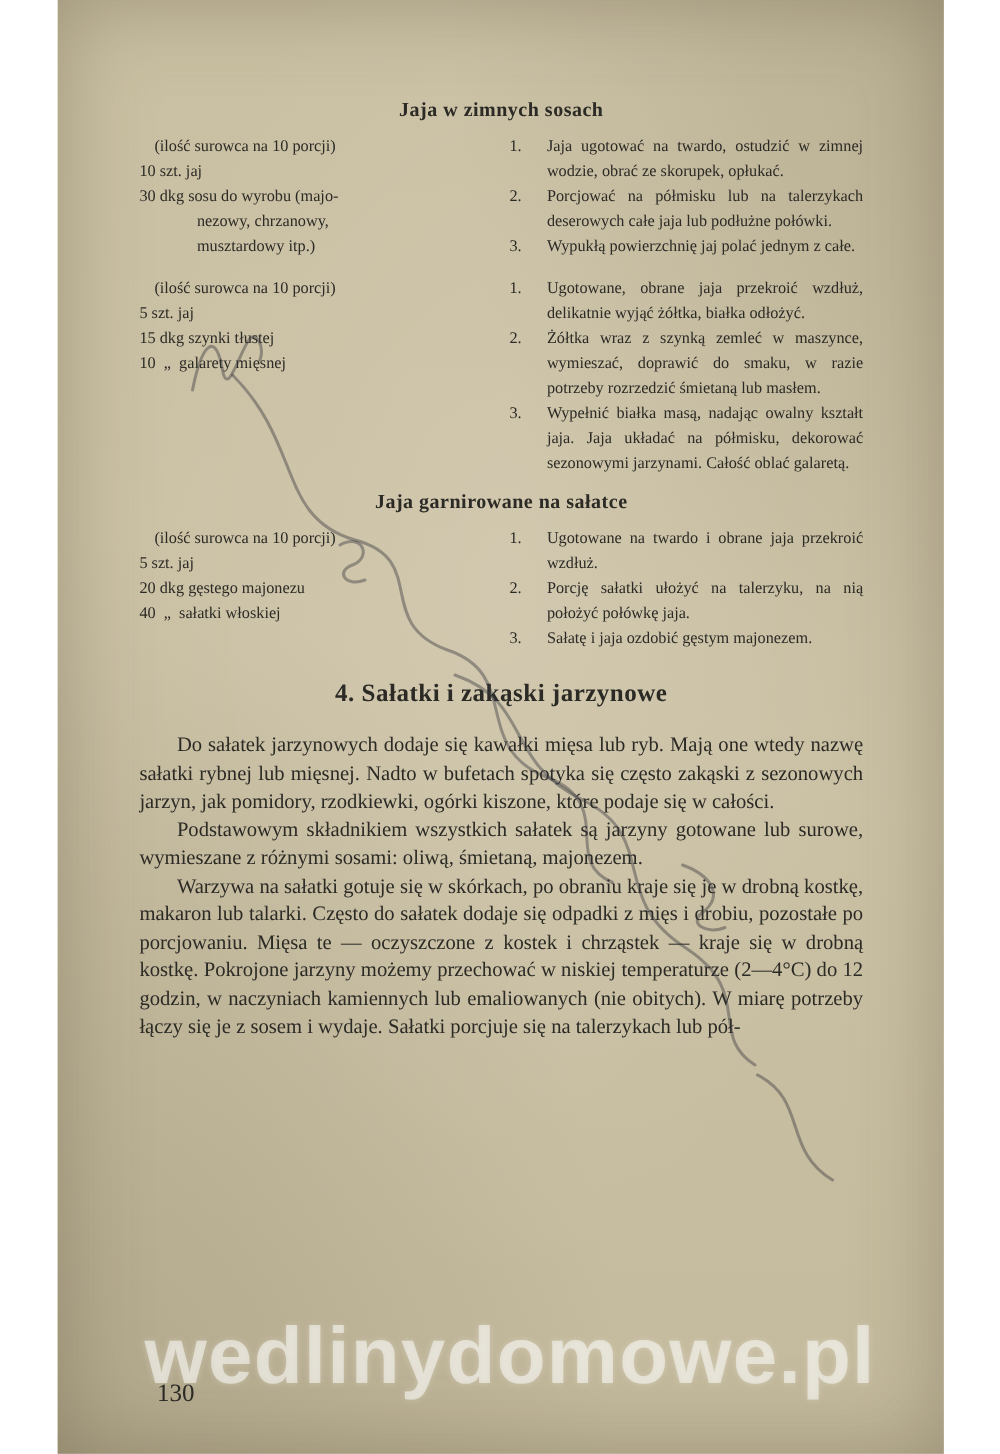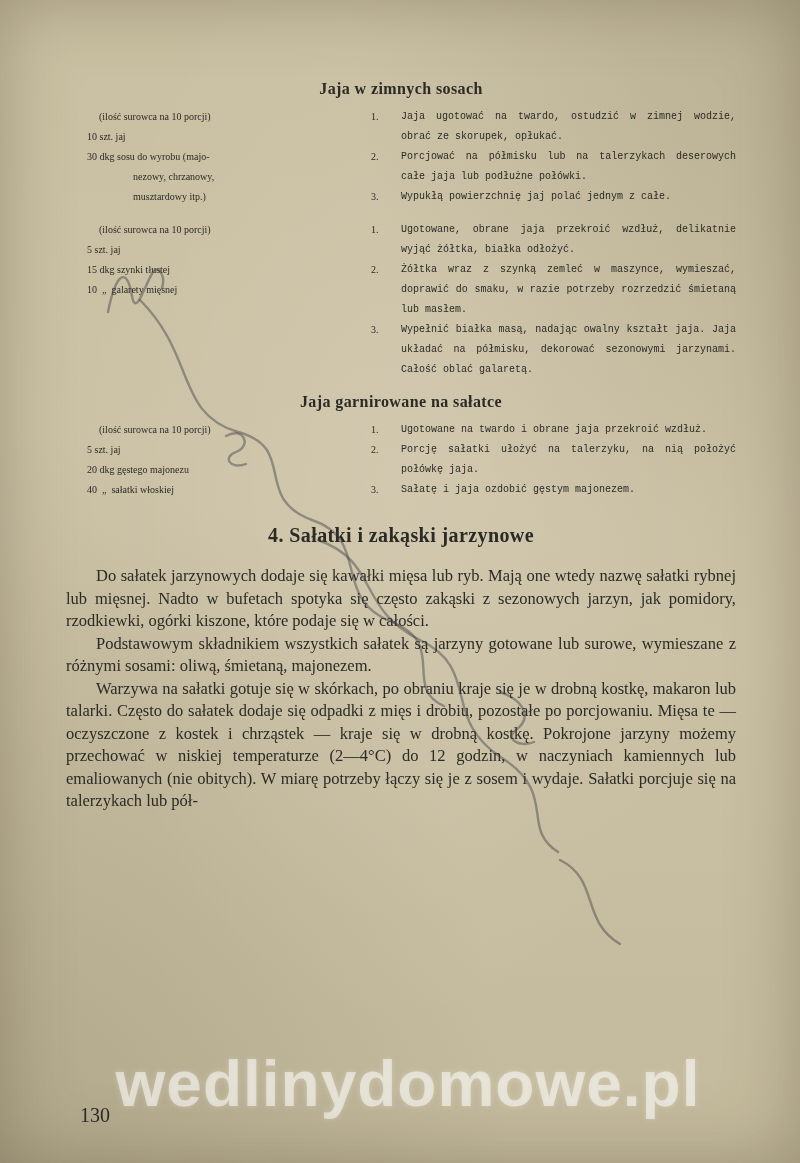--- a/index.html
+++ b/index.html
@@ -1,43 +1,43 @@
 <!DOCTYPE html>
 <html lang="pl"><head>
 <meta charset="utf-8">
 <style>
   html,body{margin:0;padding:0;}
   .page{
     position:relative;
-    width:800px;height:1163px;
+    width:709px;height:1163px;
     margin:0 auto;
     background:
       radial-gradient(ellipse at 50% 40%, rgba(255,255,255,0.10), rgba(0,0,0,0) 60%),
       radial-gradient(ellipse at 0% 100%, rgba(90,80,55,0.18), rgba(0,0,0,0) 45%),
       radial-gradient(ellipse at 100% 0%, rgba(90,80,55,0.14), rgba(0,0,0,0) 40%),
       linear-gradient(180deg,#c9bfa2 0%,#ccc2a6 45%,#c3b99c 100%);
     box-shadow: inset 0 0 70px rgba(80,70,45,0.35);
     overflow:hidden;
     font-family:"Liberation Serif","DejaVu Serif",serif;
     color:#2b2a25;
   }
   .content{padding:80px 64px 0 66px;position:relative;z-index:2;}
   .section-title{
     text-align:center;font-weight:bold;font-size:16px;
     letter-spacing:0.4px;margin:0 0 9px 0;
   }
-  .recipe{display:flex;gap:2px;margin-bottom:13px;font-size:10px;line-height:20px;margin-left:21px;}
+  .recipe{display:flex;gap:14px;margin-bottom:13px;font-size:13px;line-height:20px;}
   .ingredients{width:282px;flex:0 0 282px;}
   .ing-line{white-space:nowrap;}
   .ing-head{padding-left:12px;}
   .ing-cont{padding-left:46px;}
   .steps{flex:1;}
   .step{display:flex;}
   .step-num{flex:0 0 30px;}
-  .step-text{flex:1;text-align:justify;font-family:Liberation Mono, monospace;}
+  .step-text{flex:1;text-align:justify;}
   .chapter-title{
     text-align:center;font-weight:bold;font-size:20px;
     letter-spacing:0.4px;margin:24px 0 18px 0;
   }
   .body-par{
     font-size:16.5px;line-height:22.5px;text-align:justify;
     text-indent:30px;margin:0;
   }
   .watermark{
     position:absolute;left:16px;right:0;bottom:42px;

